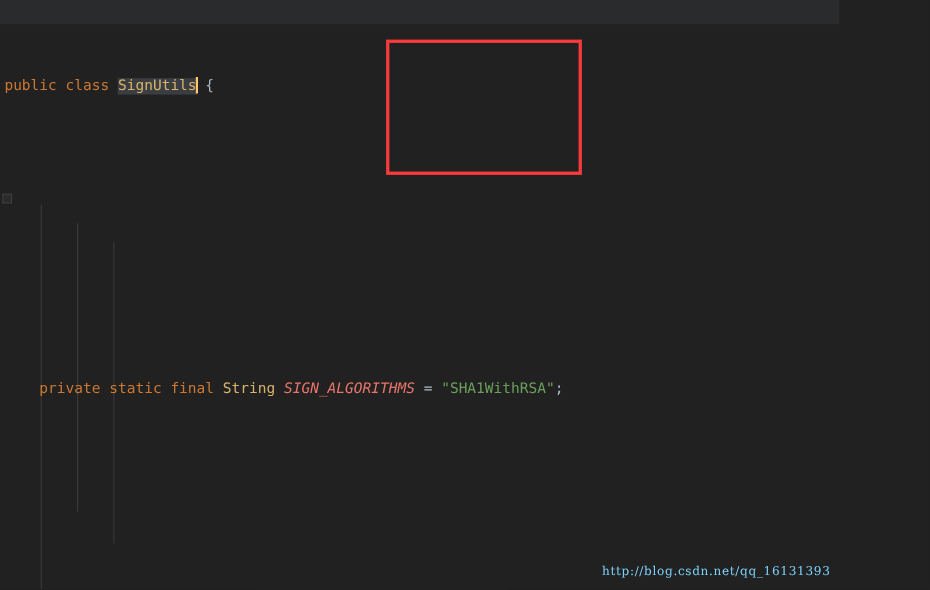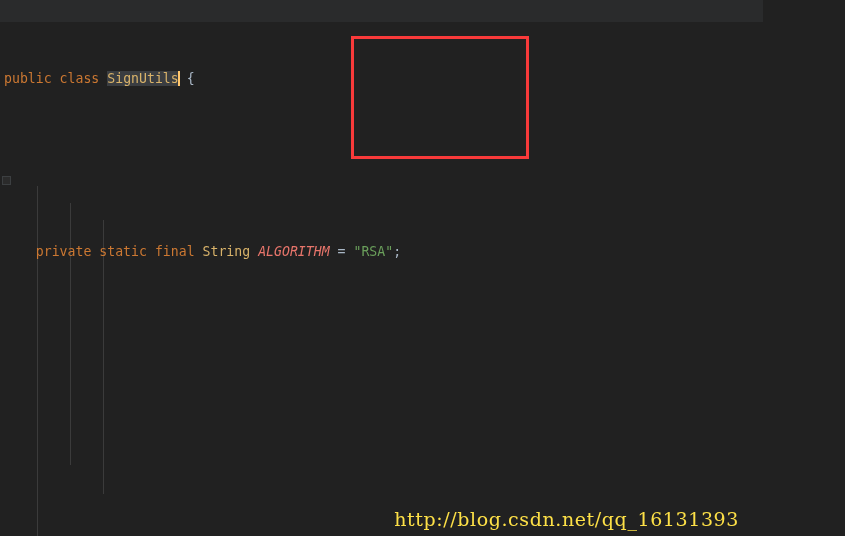--- a/index.html
+++ b/index.html
@@ -107,25 +107,25 @@
     height: 123px;
     border: 3px solid #f93a3a;
     box-sizing: border-box;
     z-index: 5;
     pointer-events: none;
   }
 
   
   .watermark {
     position: absolute;
-    right: 24px;
+    right: 8px;
     bottom: 8px;
-    color: #fde047;
+    color: #7dd3fc;
     font-family: "DejaVu Serif", "Liberation Serif", serif;
-    font-size: 19px;
+    font-size: 11px;
     letter-spacing: 0.6px;
     z-index: 6;
     white-space: nowrap;
   }
 </style>
 </head>
 <body>
 
 <div id="editor">
 
@@ -141,25 +141,25 @@
 
   <div class="code">
 
     
     <div class="line first"><span class="kw">public</span> <span class="kw">class</span> <span class="occur">SignUtils</span><span class="caret"></span><span class="punct"> {</span></div>
 
     
     <div class="line"> </div>
 
     
-    <div class="line">    <span class="kw">private</span> <span class="kw">static</span> <span class="kw">final</span> <span class="type">String</span> <span class="const">ALGORITHM</span><span class="punct"> = </span><span class="str">"RSA"</span><span class="punct">;</span></div>
 
     <div class="line"> </div>
 
     
+    <div class="line">    <span class="kw">private</span> <span class="kw">static</span> <span class="kw">final</span> <span class="type">String</span> <span class="const">SIGN_ALGORITHMS</span><span class="punct"> = </span><span class="str">"SHA1WithRSA"</span><span class="punct">;</span></div>
 
     <div class="line"> </div>
 
     
     
 
     
 
     
     

